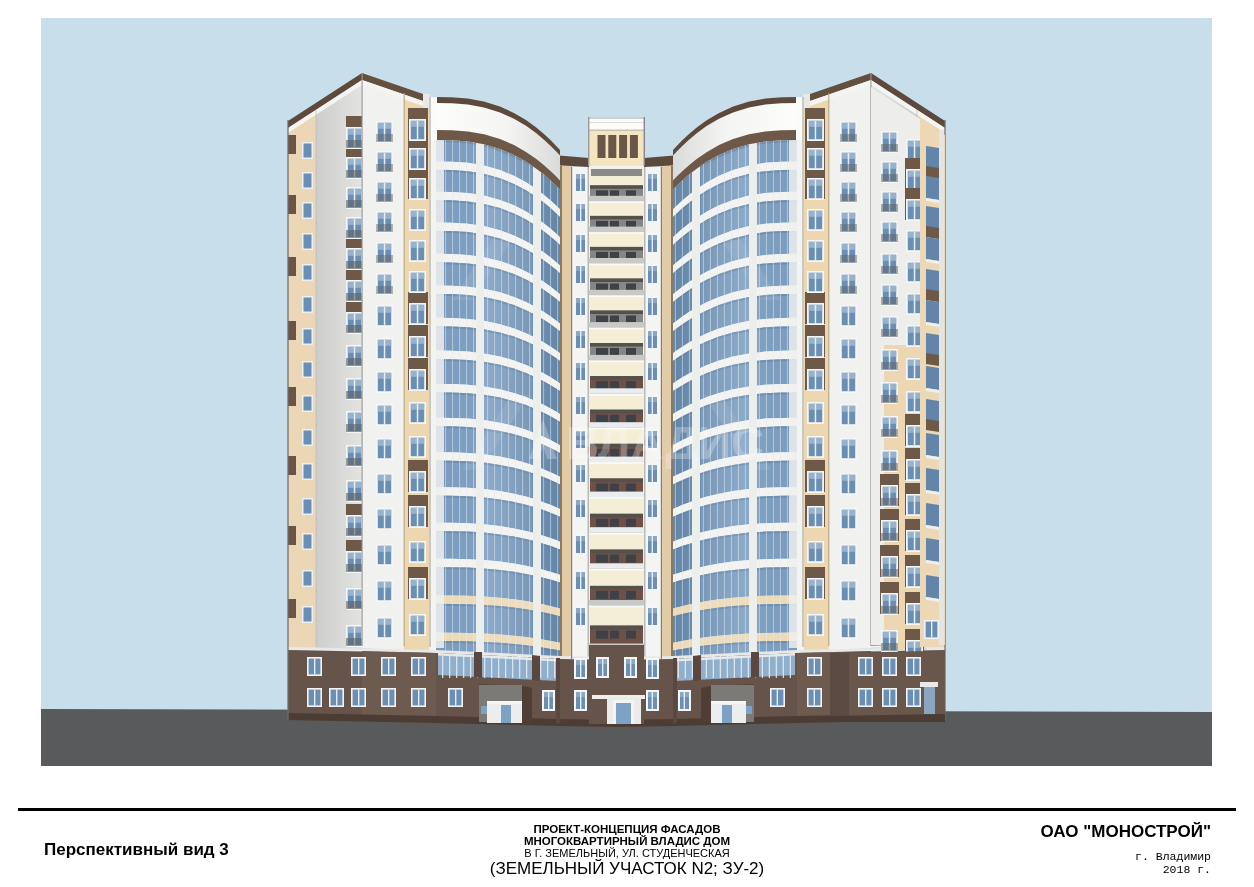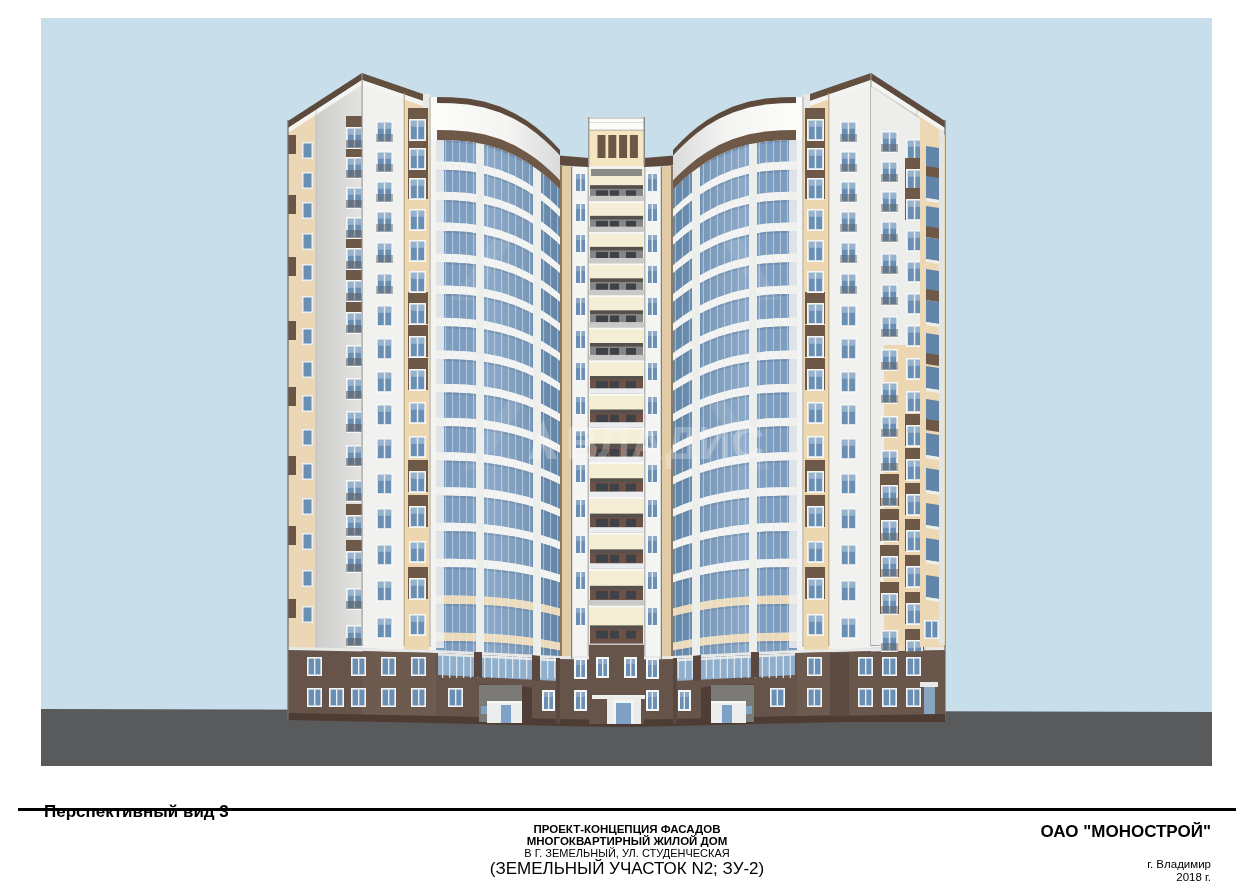--- a/index.html
+++ b/index.html
@@ -618,26 +618,26 @@
 <rect x="643.6" y="117" width="1.4" height="49" fill="#85858a"></rect>
 
 <g opacity="0.25" fill="#ffffff">
       <polygon points="529,459 543,419 557,459 547,459 543,446 539,459"></polygon>
       <text x="566" y="459" font-family="Liberation Sans, sans-serif" font-size="46" font-weight="bold" letter-spacing="0">ВЛАДИС</text>
     </g>
 </svg>
 
 <div class="abs" style="left:18px;top:808px;width:1218px;height:3px;background:#000"></div>
 
-<div class="abs" style="left:44px;top:802px;width:420px;">
+<div class="abs" style="left:44px;top:840px;width:420px;">
  <div style="font-size:17px;font-weight:bold;color:#000;">Перспективный вид 3</div>
 </div>
 
 <div class="abs" style="left:427px;top:812px;width:400px;text-align:center;margin-top:11px;">
  <div style="font-size:11.5px;font-weight:bold;">ПРОЕКТ-КОНЦЕПЦИЯ ФАСАДОВ</div>
- <div style="font-size:11.5px;font-weight:bold;">МНОГОКВАРТИРНЫЙ ЖИЛОЙ ДОМ</div>
+ <div style="font-size:11.5px;font-weight:bold;">МНОГОКВАРТИРНЫЙ ВЛАДИС ДОМ</div>
  <div style="font-size:11px;">В Г. ЗЕМЕЛЬНЫЙ, УЛ. СТУДЕНЧЕСКАЯ</div>
  <div style="font-size:17px;">(ЗЕМЕЛЬНЫЙ УЧАСТОК N2; ЗУ-2)</div>
 </div>
 
 <div class="abs" style="left:811px;top:822px;width:400px;text-align:right;">
  <div style="font-size:17px;font-weight:bold;">ОАО "МОНОСТРОЙ"</div>
- <div style="font-size:11.5px;margin-top:16px;line-height:13px;">г. Владимир<br>2018 г.</div>
+ <div style="font-size:11.5px;margin-top:8px;line-height:13px;font-family:Liberation Mono, monospace;">г. Владимир<br>2018 г.</div>
 </div>
 </body></html>

